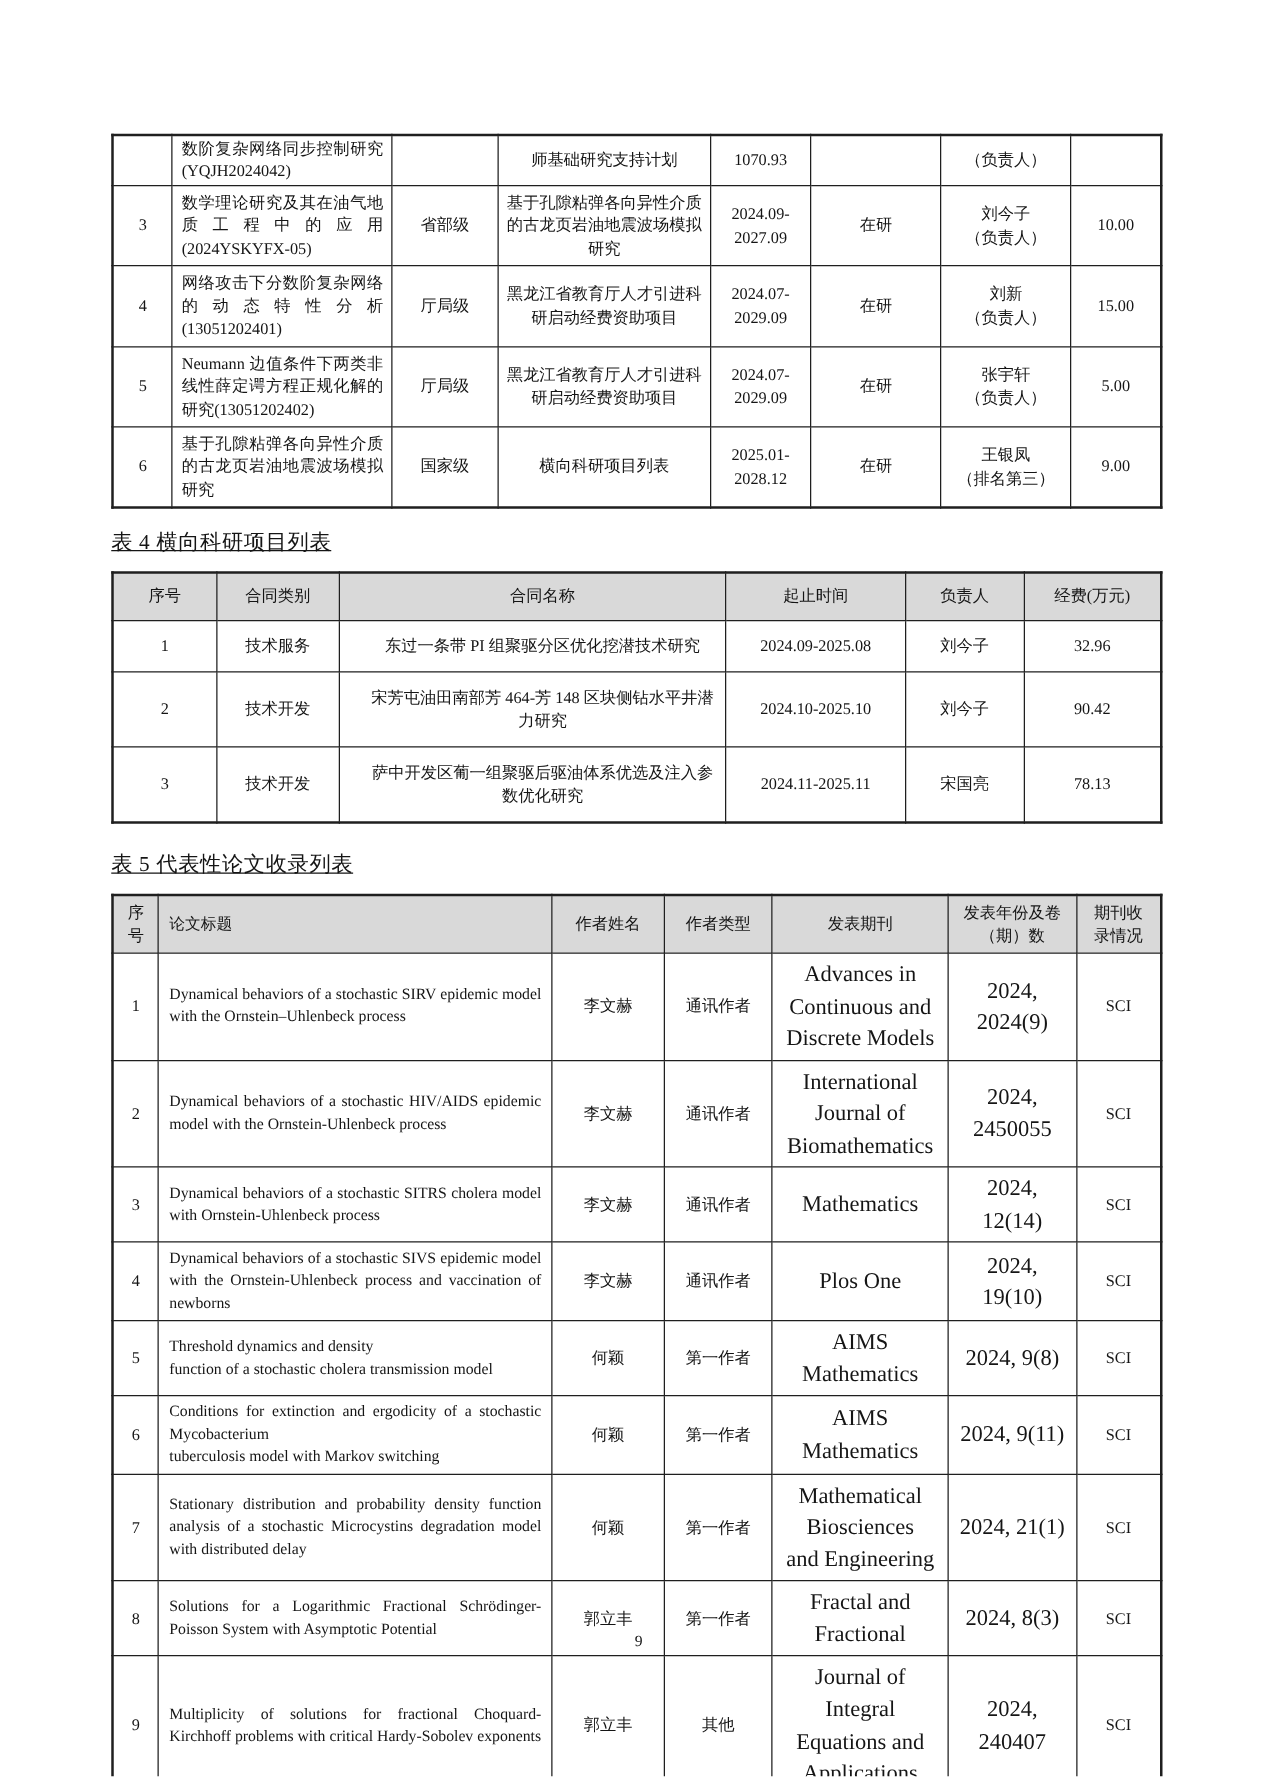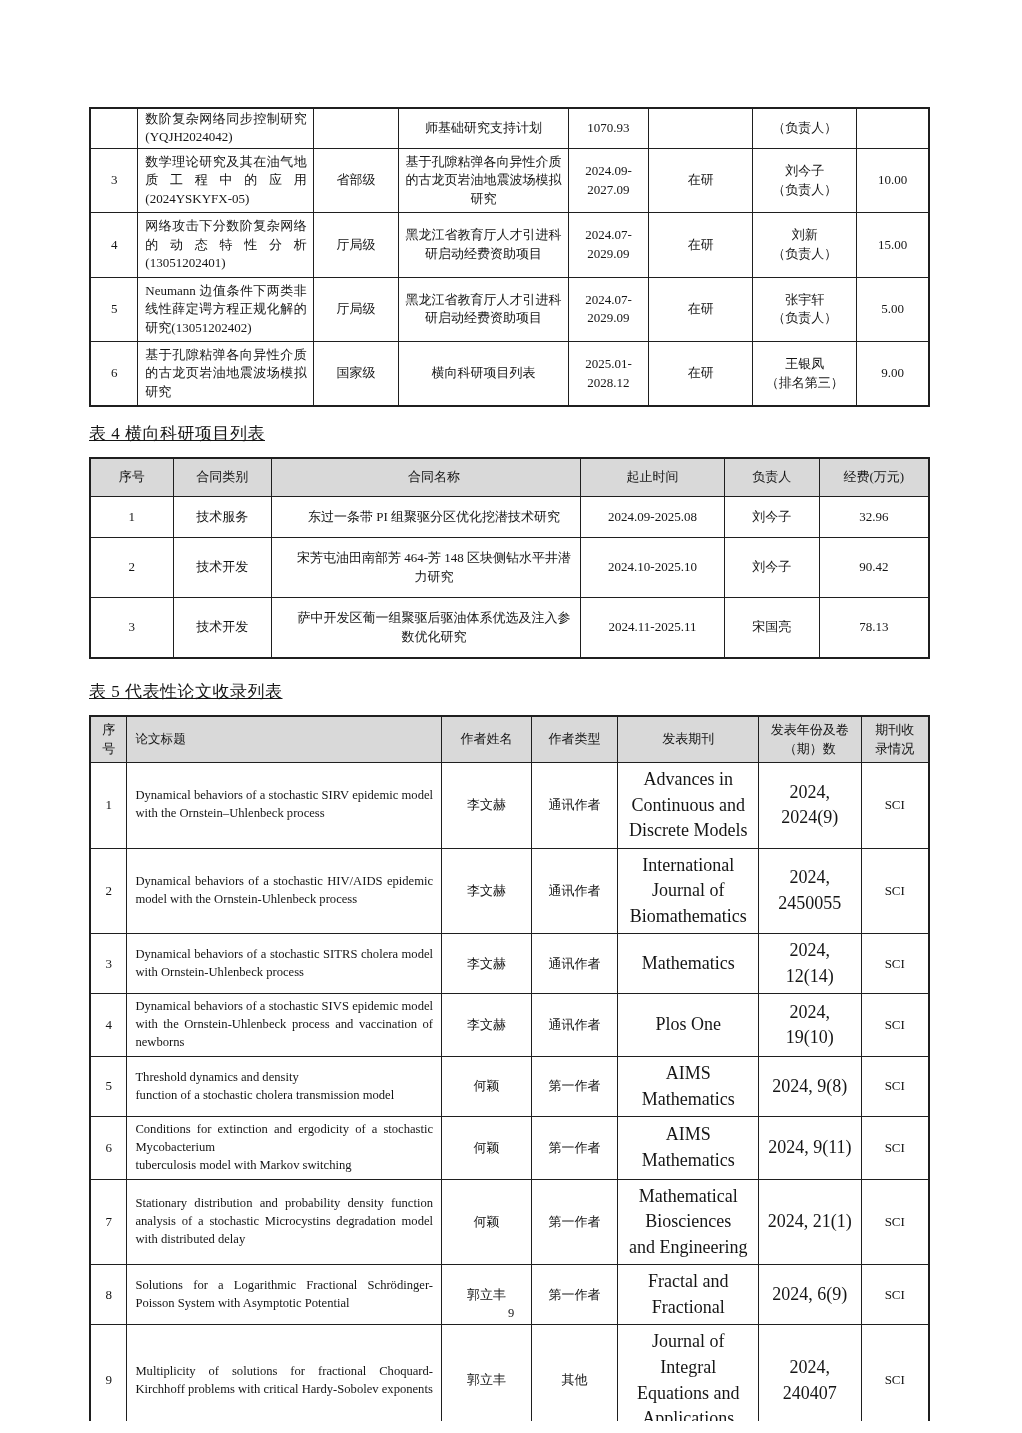--- a/index.html
+++ b/index.html
@@ -295,21 +295,21 @@
           <td class="c-volume">2024, 21(1)</td>
           <td class="c-index">SCI</td>
         </tr>
         <tr>
           <td class="c-seq">8</td>
           <td class="c-title">Solutions for a Logarithmic Fractional Schrödinger-Poisson System with Asymptotic Potential</td>
           <td class="c-author">郭立丰</td>
           <td class="c-role">第一作者</td>
           <td class="c-journal">Fractal and
 Fractional</td>
-          <td class="c-volume">2024, 6(9)</td>
+          <td class="c-volume">2024, 8(3)</td>
           <td class="c-index">SCI</td>
         </tr>
         <tr>
           <td class="c-seq">9</td>
           <td class="c-title">Multiplicity of solutions for fractional Choquard-Kirchhoff problems with critical Hardy-Sobolev exponents</td>
           <td class="c-author">郭立丰</td>
           <td class="c-role">其他</td>
           <td class="c-journal">Journal of Integral
 Equations and
 Applications</td>

